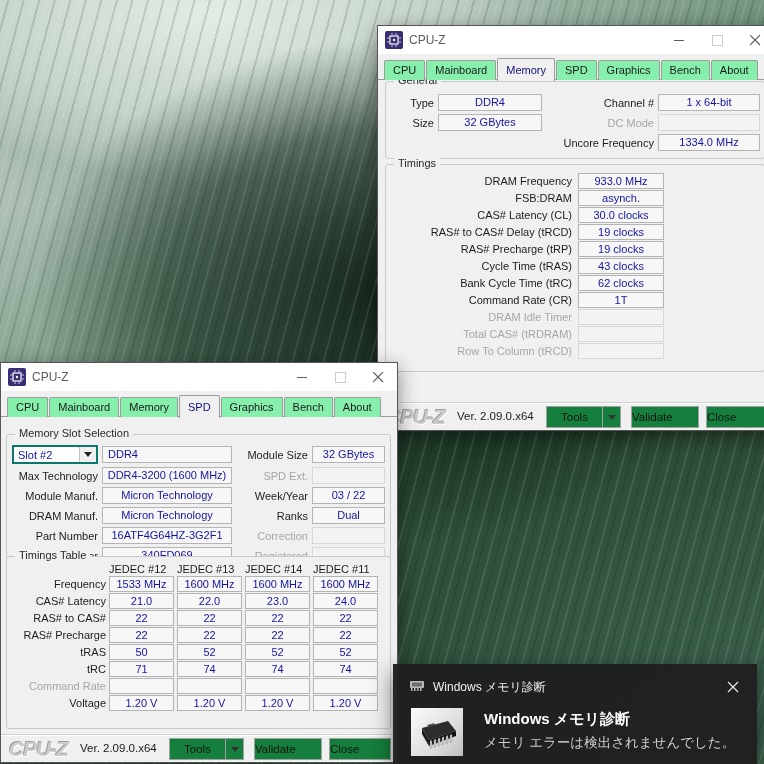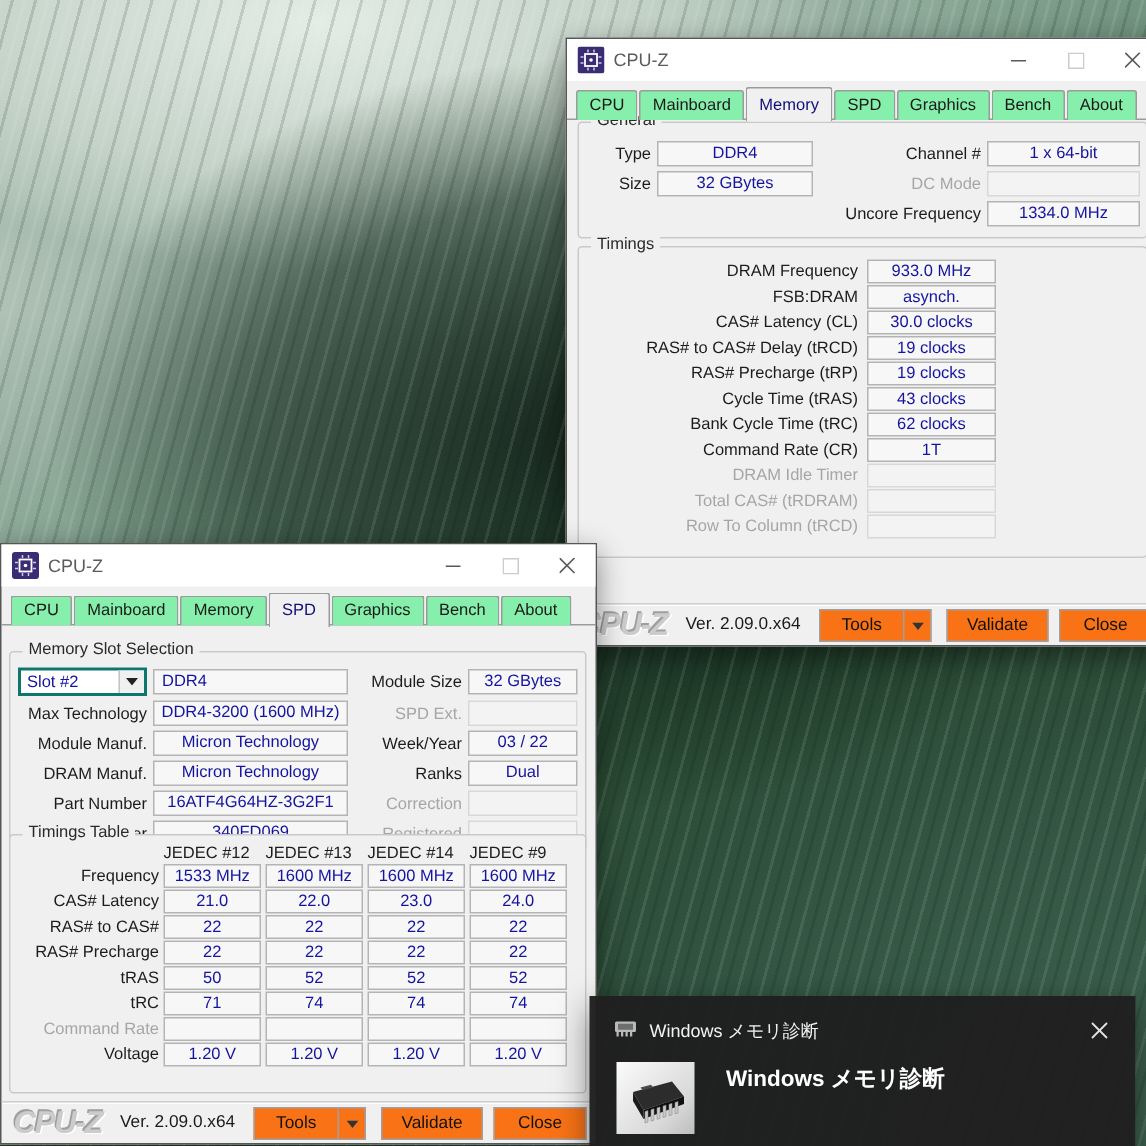--- a/index.html
+++ b/index.html
@@ -51,22 +51,22 @@
 
   .combo { display:flex; height:19px; background:#ffffff; border:2px solid #0f766e; }
   .combo-text { flex:1; color:#1414a0; padding:2px 4px; white-space:nowrap; overflow:hidden; }
   .combo-btn { width:17px; background:#f0f0f0; border-left:1px solid #c4c4c4; display:flex; align-items:center; justify-content:center; }
 
   .footer { position:absolute; left:0; right:0; bottom:0; height:28px;
     border-top:1px solid #cfcfcf; box-shadow:inset 0 1px 0 #ffffff; }
   .logo-text { position:absolute; left:8px; top:2px; font-size:21px; font-weight:bold; font-style:italic;
     letter-spacing:-1px; color:#cccccc; text-shadow:-1px -1px 0 #9f9f9f, 1px 1px 0 #ffffff; }
   .version { position:absolute; left:79px; top:7px; color:#1a1a1a; font-size:11.5px; }
-  .btn { position:absolute; top:3px; height:22px; background:#f97316; border:1px solid #a0a0a0;
-    display:flex; align-items:center; justify-content:center; font-size:11.5px; color:#111; }
+  .btn { position:absolute; top:3px; height:22px; background:#15803d; border:1px solid #a0a0a0;
+    display:flex; align-items:center; font-size:11.5px; color:#111; }
   .btn-validate { left:253px; width:68px; }
   .btn-close-f  { left:328px; width:62px; }
   .split { left:168px; width:75px; padding:0; }
   .split .main { flex:1; display:flex; align-items:center; justify-content:center; height:100%; }
   .split .arrow { width:18px; height:100%; border-left:1px solid #a0a0a0; display:flex; align-items:center; justify-content:center; }
 
   
   #win-memory { left:377px; top:25px; width:398px; height:406px; z-index:10; }
   #mem-general { left:7px; top:55px; width:380px; height:78px; }
   .gen-grid { display:grid; grid-template-columns:42px 104px 1fr 104px 102px; column-gap:4px; row-gap:3px; padding:12px 5px 0 6px; align-items:center; }
@@ -325,21 +325,21 @@
       </div>
     </div>
 
     <div class="groupbox" id="spd-table">
       <span class="legend">Timings Table</span>
       <div class="tbl-grid">
         <div></div>
         <div class="col-head">JEDEC #12</div>
         <div class="col-head">JEDEC #13</div>
         <div class="col-head">JEDEC #14</div>
-        <div class="col-head">JEDEC #9</div>
+        <div class="col-head">JEDEC #11</div>
 
         <div class="label">Frequency</div>
         <div class="field">1533 MHz</div>
         <div class="field">1600 MHz</div>
         <div class="field">1600 MHz</div>
         <div class="field">1600 MHz</div>
 
         <div class="label">CAS# Latency</div>
         <div class="field">21.0</div>
         <div class="field">22.0</div>
@@ -436,17 +436,18 @@
             <polygon points="24,26.6 26,26 26,33.6 24,34.2"></polygon>
             <polygon points="28,25.4 30,24.8 30,32.4 28,33"></polygon>
             <polygon points="32,24.2 34,23.6 34,31.2 32,31.8"></polygon>
             <polygon points="36,23 38,22.4 38,30 36,30.6"></polygon>
           </g>
           <polygon points="13,13 20,11.2 21.5,13 14.5,14.8" fill="#4a4a4a"></polygon>
         </svg>
       </span>
       <span class="toast-texts">
         <div class="toast-title">Windows メモリ診断</div>
+        <div class="toast-msg">メモリ エラーは検出されませんでした。</div>
       </span>
     </div>
   </div>
 
 </div>
 
 </body></html>

